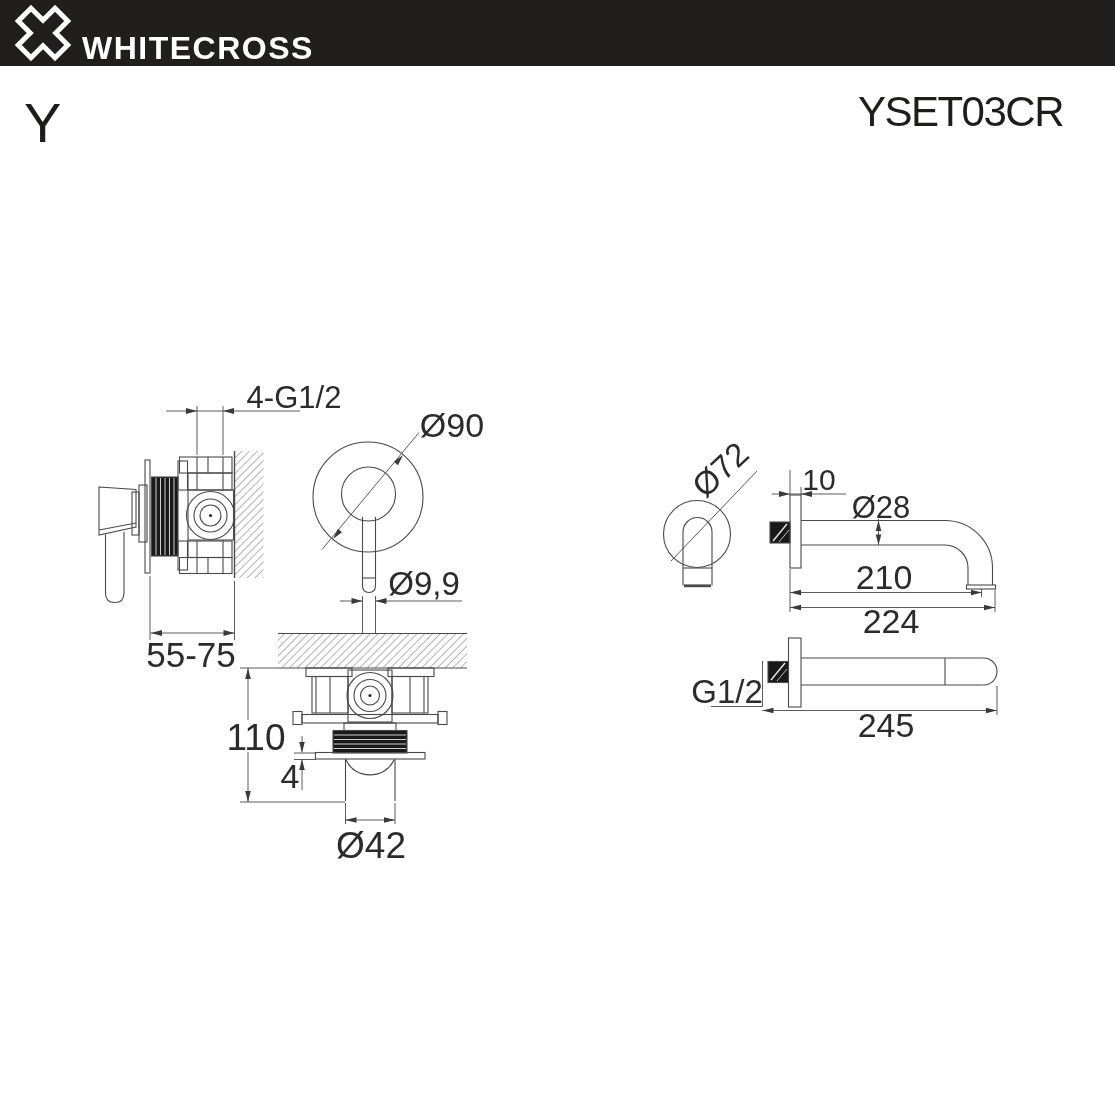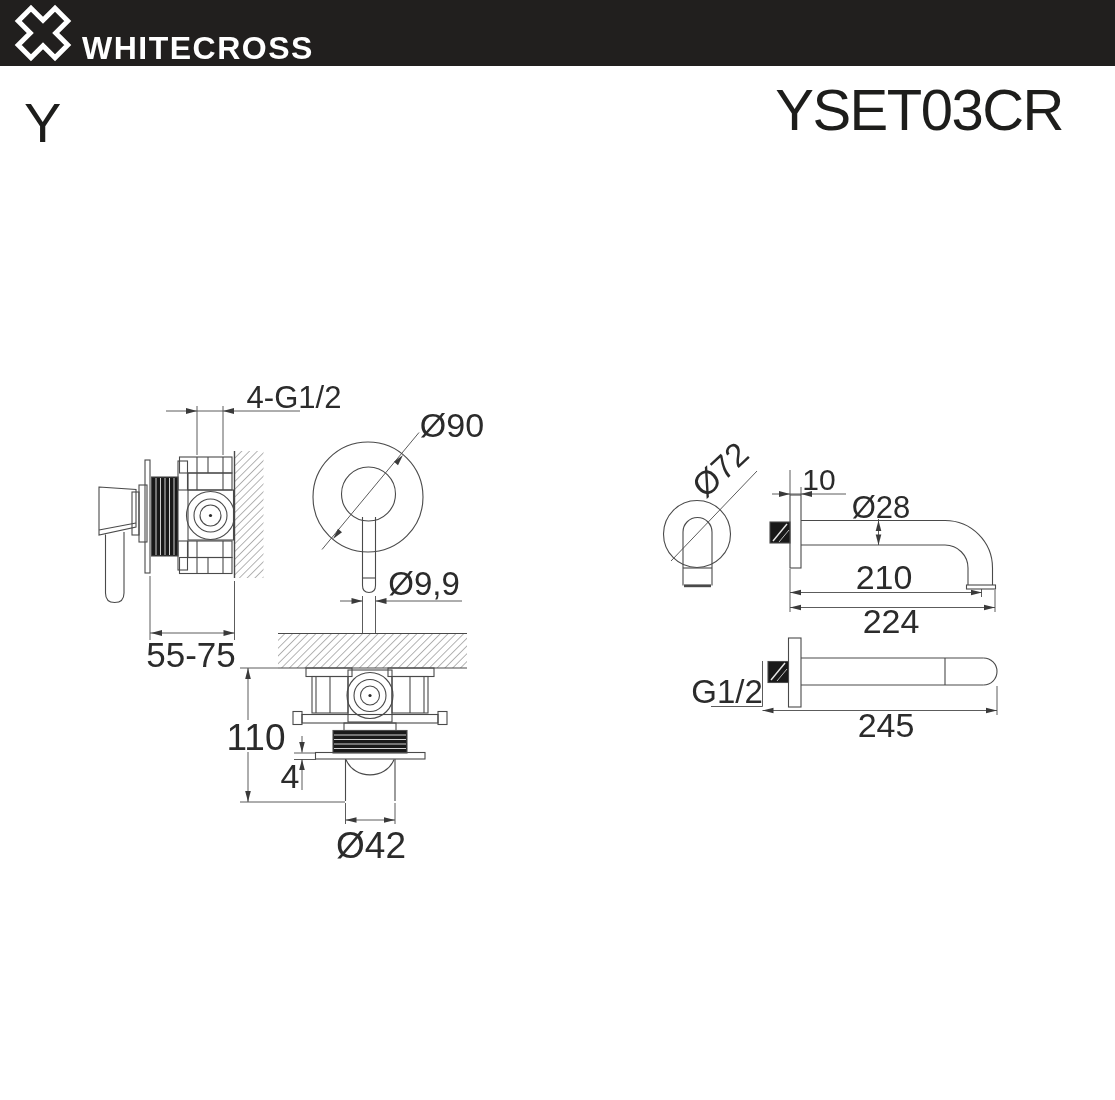--- a/index.html
+++ b/index.html
@@ -4,21 +4,21 @@
 <style>
   html,body{margin:0;padding:0;background:#e8e8e8;}
   .page{position:relative;width:1115px;height:1100px;background:#ffffff;overflow:hidden;
         font-family:"Liberation Sans", sans-serif;}
   .topbar{position:absolute;left:0;top:0;width:1115px;height:66px;background:#211f1e;
           display:flex;align-items:center;}
   .logo{margin-left:14px;flex:0 0 auto;display:block;}
   .brand{color:#ffffff;font-size:32px;font-weight:bold;letter-spacing:1.5px;margin-left:10px;
          font-family:"Liberation Sans", sans-serif;margin-top:30px;}
   .series{position:absolute;left:24px;top:90px;font-size:56px;color:#1d1d1b;}
-  .model{position:absolute;right:52px;top:76px;font-size:58px;letter-spacing:-1.5px;color:#1d1d1b;}
+  .model{position:absolute;right:52px;top:88px;font-size:42px;letter-spacing:-1.5px;color:#1d1d1b;}
   svg.drawing{position:absolute;left:0;top:0;}
   svg.drawing text{font-family:"Liberation Sans", sans-serif;fill:#2b2b2b;}
 </style>
 </head>
 <body>
 
 <div class="page">
 
   <div class="topbar">
     <svg class="logo" width="58" height="58" viewBox="0 0 58 58">

